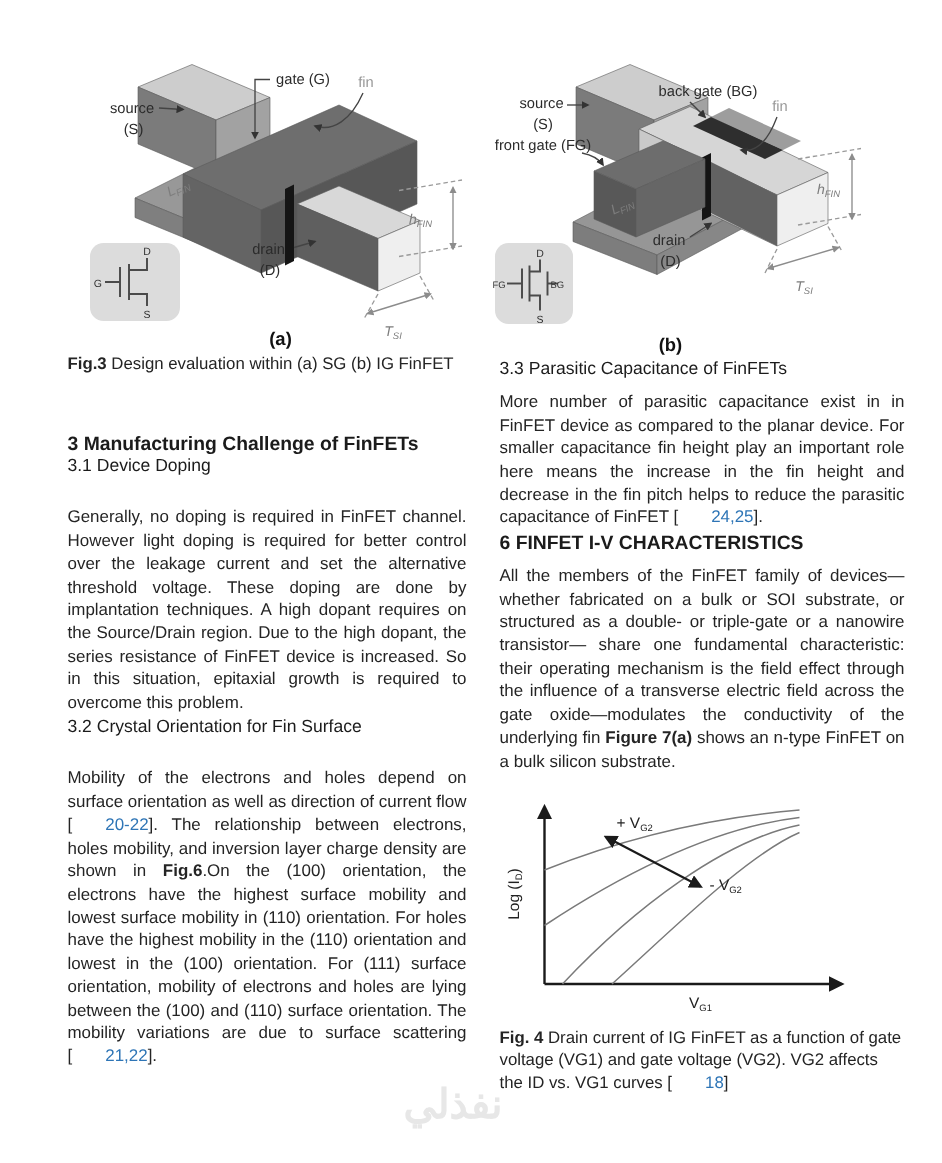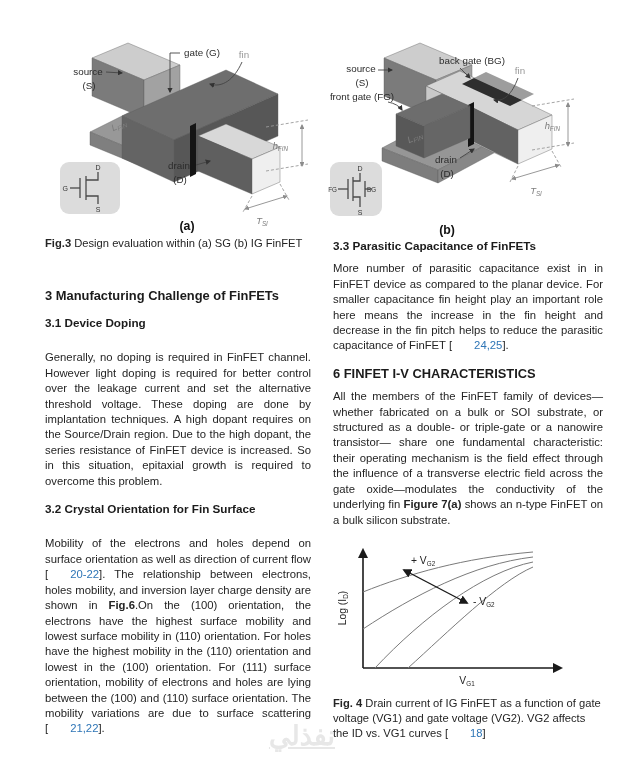--- a/index.html
+++ b/index.html
@@ -10,44 +10,44 @@
   .fig-panel{position:absolute;}
   #fig-a{left:30px;top:28px;width:292px;height:208px;}
   #fig-b{left:322px;top:28px;width:296px;height:212px;}
 
   .col{position:absolute;top:236px;font-size:11.3px;line-height:15.4px;text-align:justify;}
   #col-left{left:45px;width:266px;}
   #col-right{left:333px;width:270px;}
 
   .caption{font-size:11.2px;line-height:14.6px;text-align:left;margin:0;}
   .h-major{font-size:12.9px;font-weight:bold;margin:0;color:#1b1b1b;}
-  .h-minor{font-size:11.7px;font-weight:bold;margin:0;color:#1b1b1b;}
+  .h-minor{font-size:11.7px;font-weight:normal;margin:0;color:#1b1b1b;}
   .para{margin:0;}
-  .mt-h3{margin-top:37px;} .mt-sub{margin-top:12px;} .mt-p{margin-top:20px;}
+  .mt-h3{margin-top:37px;} .mt-sub{} .mt-p{margin-top:20px;}
   .mt-first{margin-top:2px;} .mt-p8{margin-top:8px;} .mt-fig{margin-top:4px;}
   .mt-cap{margin-top:2px;}
 
   .sg-n{} .sg-bold{font-weight:bold;} .sg-link{color:#2e75b6;padding-left:22px;}
 
   
   .lbl{fill:#2b2b2b;font-size:9.8px;}
   .fin-lbl{fill:#9a9a9a;font-size:9.8px;}
   .dim{fill:#7d7d7d;font-size:9.4px;font-style:italic;}
   .svg-sub{font-size:6.3px;}
   .tag{fill:#111;font-size:12.3px;font-weight:bold;}
   .inset-lbl{fill:#333;font-size:7px;}
   .inset-lbl-sm{fill:#333;font-size:6.3px;}
   .ch-lbl{fill:#222;font-size:10.3px;}
   .leader{stroke:#444;stroke-width:0.9;fill:none;}
   .dimline{stroke:#8c8c8c;stroke-width:0.9;fill:none;}
   .dashline{stroke:#9a9a9a;stroke-width:0.9;stroke-dasharray:3,2;fill:none;}
   .edge{stroke:#5a5a5a;stroke-width:0.4;}
 
   .watermark{position:absolute;left:0;top:722px;width:604px;text-align:center;pointer-events:none;}
-  .wm-ar{font-size:27px;font-weight:bold;color:#e7e7e7;line-height:28px;text-decoration:underline;}
+  .wm-ar{font-size:27px;font-weight:bold;color:#e7e7e7;line-height:28px;}
   .wm-site{font-size:12.5px;color:#ededed;line-height:13px;}
 </style>
 </head>
 <body>
 
 <div class="page">
 
   <div class="fig-panel" id="fig-a">
     <svg width="292" height="208" viewBox="0 0 292 208">
       <defs>

